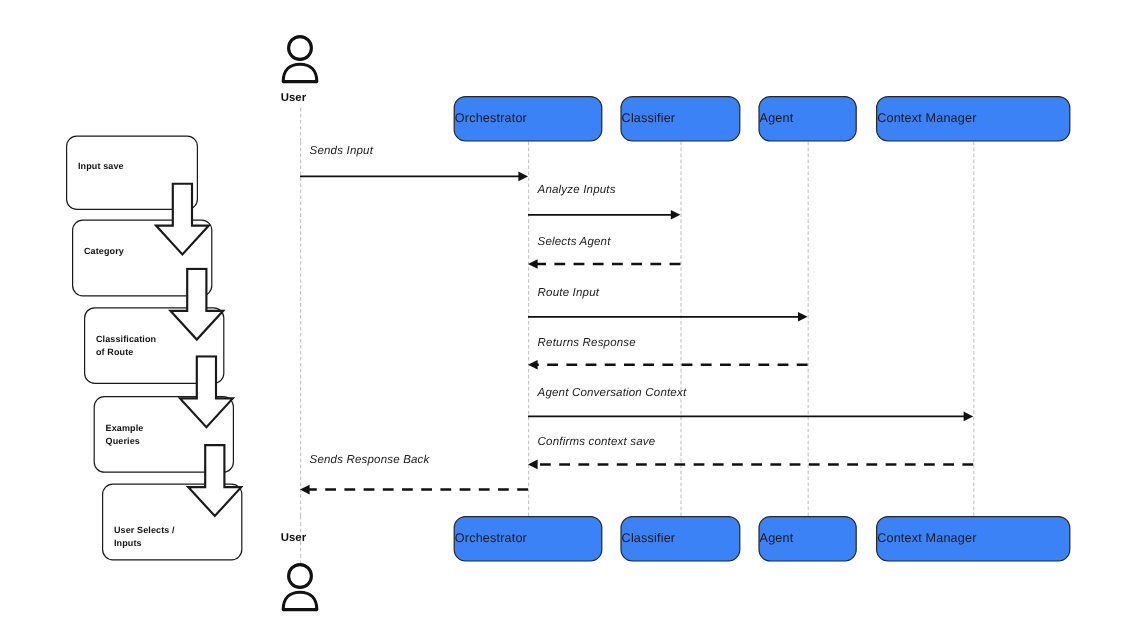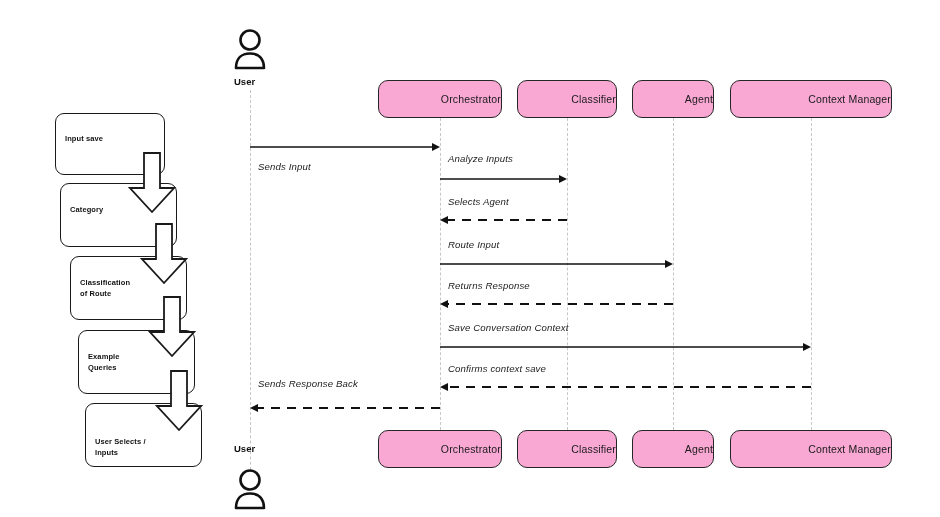--- a/index.html
+++ b/index.html
@@ -42,23 +42,23 @@
     position:absolute;
     font-size:9.5px;
     font-weight:bold;
     color:#111111;
     z-index:4;
   }
   .life-box{
     position:absolute;
     border:1.7px solid #262626;
     border-radius:10px;
-    background:#f9a8d4;
+    background:#3b82f6;
     box-sizing:border-box;
-    display:flex;align-items:center;justify-content:flex-end;
+    display:flex;align-items:center;justify-content:flex-start;
     z-index:4;
   }
   .life-box span{
     font-size:10.5px;
     color:#1a1a1a;
     letter-spacing:.15px;
   }
   .lifeline{
     position:absolute;
     width:0;
@@ -143,21 +143,21 @@
     <div class="life-box" style="left: 730px; top: 80px; width: 162px; height: 38px;">
       <span>Context Manager</span>
     </div>
     <div class="life-box" style="left: 730px; top: 430px; width: 162px; height: 38px;">
       <span>Context Manager</span>
     </div>
     <div class="msg-line" style="left: 238px; top: 139px; width: 214px; height: 16px;"><svg width="214" height="16">
         <line x1="12" y1="8" x2="195" y2="8" stroke="#111111" stroke-width="1.5"></line>
         <path d="M202 8 L194 4 L194 12 Z" fill="#111111"></path>
       </svg></div>
-    <div class="msg-label" style="left: 258px; top: 120px; margin-top: 41px;">Sends Input</div>
+    <div class="msg-label" style="left: 258px; top: 120px;">Sends Input</div>
     <div class="msg-line" style="left: 428px; top: 171px; width: 151px; height: 16px;"><svg width="151" height="16">
         <line x1="12" y1="8" x2="132" y2="8" stroke="#111111" stroke-width="1.5"></line>
         <path d="M139 8 L131 4 L131 12 Z" fill="#111111"></path>
       </svg></div>
     <div class="msg-label" style="left: 448px; top: 153px;">Analyze Inputs</div>
     <div class="msg-line" style="left: 428px; top: 212px; width: 151px; height: 16px;"><svg width="151" height="16">
         <line x1="139" y1="8" x2="19" y2="8" stroke="#111111" stroke-width="2.1" stroke-dasharray="9,7"></line>
         <path d="M12 8 L20 4 L20 12 Z" fill="#111111"></path>
       </svg></div>
     <div class="msg-label" style="left: 448px; top: 196px;">Selects Agent</div>
@@ -168,21 +168,21 @@
     <div class="msg-label" style="left: 448px; top: 239px;">Route Input</div>
     <div class="msg-line" style="left: 428px; top: 296px; width: 257px; height: 16px;"><svg width="257" height="16">
         <line x1="245" y1="8" x2="19" y2="8" stroke="#111111" stroke-width="2.1" stroke-dasharray="9,7"></line>
         <path d="M12 8 L20 4 L20 12 Z" fill="#111111"></path>
       </svg></div>
     <div class="msg-label" style="left: 448px; top: 280px;">Returns Response</div>
     <div class="msg-line" style="left: 428px; top: 339px; width: 395px; height: 16px;"><svg width="395" height="16">
         <line x1="12" y1="8" x2="376" y2="8" stroke="#111111" stroke-width="1.5"></line>
         <path d="M383 8 L375 4 L375 12 Z" fill="#111111"></path>
       </svg></div>
-    <div class="msg-label" style="left: 448px; top: 322px;">Save Conversation Context</div>
+    <div class="msg-label" style="left: 448px; top: 322px;">Agent Conversation Context</div>
     <div class="msg-line" style="left: 428px; top: 379px; width: 395px; height: 16px;"><svg width="395" height="16">
         <line x1="383" y1="8" x2="19" y2="8" stroke="#111111" stroke-width="2.1" stroke-dasharray="9,7"></line>
         <path d="M12 8 L20 4 L20 12 Z" fill="#111111"></path>
       </svg></div>
     <div class="msg-label" style="left: 448px; top: 363px;">Confirms context save</div>
     <div class="msg-line" style="left: 238px; top: 400px; width: 214px; height: 16px;"><svg width="214" height="16">
         <line x1="202" y1="8" x2="19" y2="8" stroke="#111111" stroke-width="2.1" stroke-dasharray="9,7"></line>
         <path d="M12 8 L20 4 L20 12 Z" fill="#111111"></path>
       </svg></div>
     <div class="msg-label" style="left: 258px; top: 378px;">Sends Response Back</div>

